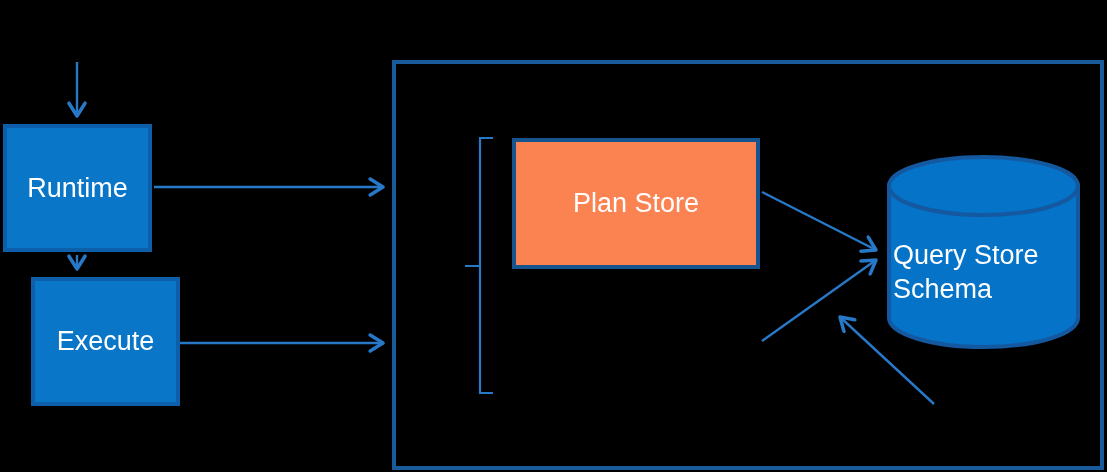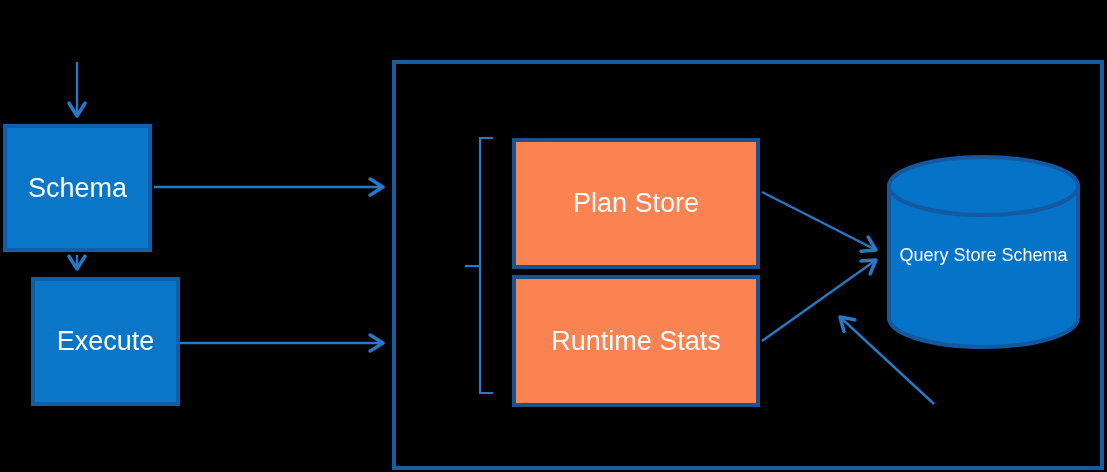--- a/index.html
+++ b/index.html
@@ -47,22 +47,21 @@
   .container-box{
     position:absolute;
     left:392px;top:60px;width:712px;height:410px;
     border:4px solid var(--container-border);
     background:transparent;
   }
   .cylinder-label{
     position:absolute;
     left:893px;top:238px;width:181px;height:66px;
     color:var(--text);
-    font-size:18px;line-height:34px;
-    text-align:center;
+    font-size:27px;line-height:34px;
   }
   svg .line{stroke:var(--arrow);stroke-width:2.4;fill:none;}
   svg .bracket{stroke:var(--arrow);stroke-width:2.2;fill:none;}
   svg .cyl-body{fill:var(--cylinder-fill);stroke:var(--cylinder-border);stroke-width:4;}
 </style>
 </head>
 <body>
 
 <div class="canvas">
 
@@ -91,30 +90,27 @@
 
     <path class="line" d="M934 404 L840 317" marker-end="url(#chev)"></path>
 
     <g>
       <path class="cyl-body" d="M889 186 L889 318 A94.5 29 0 0 0 1078 318 L1078 186 Z"></path>
       <ellipse class="cyl-body" cx="983.5" cy="186" rx="94.5" ry="29"></ellipse>
     </g>
   </svg>
 
   <div class="node blue-node node-compile">
-    <span>Schema</span>
+    <span>Runtime</span>
   </div>
 
   <div class="node blue-node node-execute">
     <span>Execute</span>
   </div>
 
   <div class="node orange-node node-plan">
     <span>Plan Store</span>
   </div>
 
-  <div class="node orange-node node-runtime">
-    <span>Runtime Stats</span>
-  </div>
 
   <div class="cylinder-label">Query Store Schema</div>
 
 </div>
 
 </body></html>

